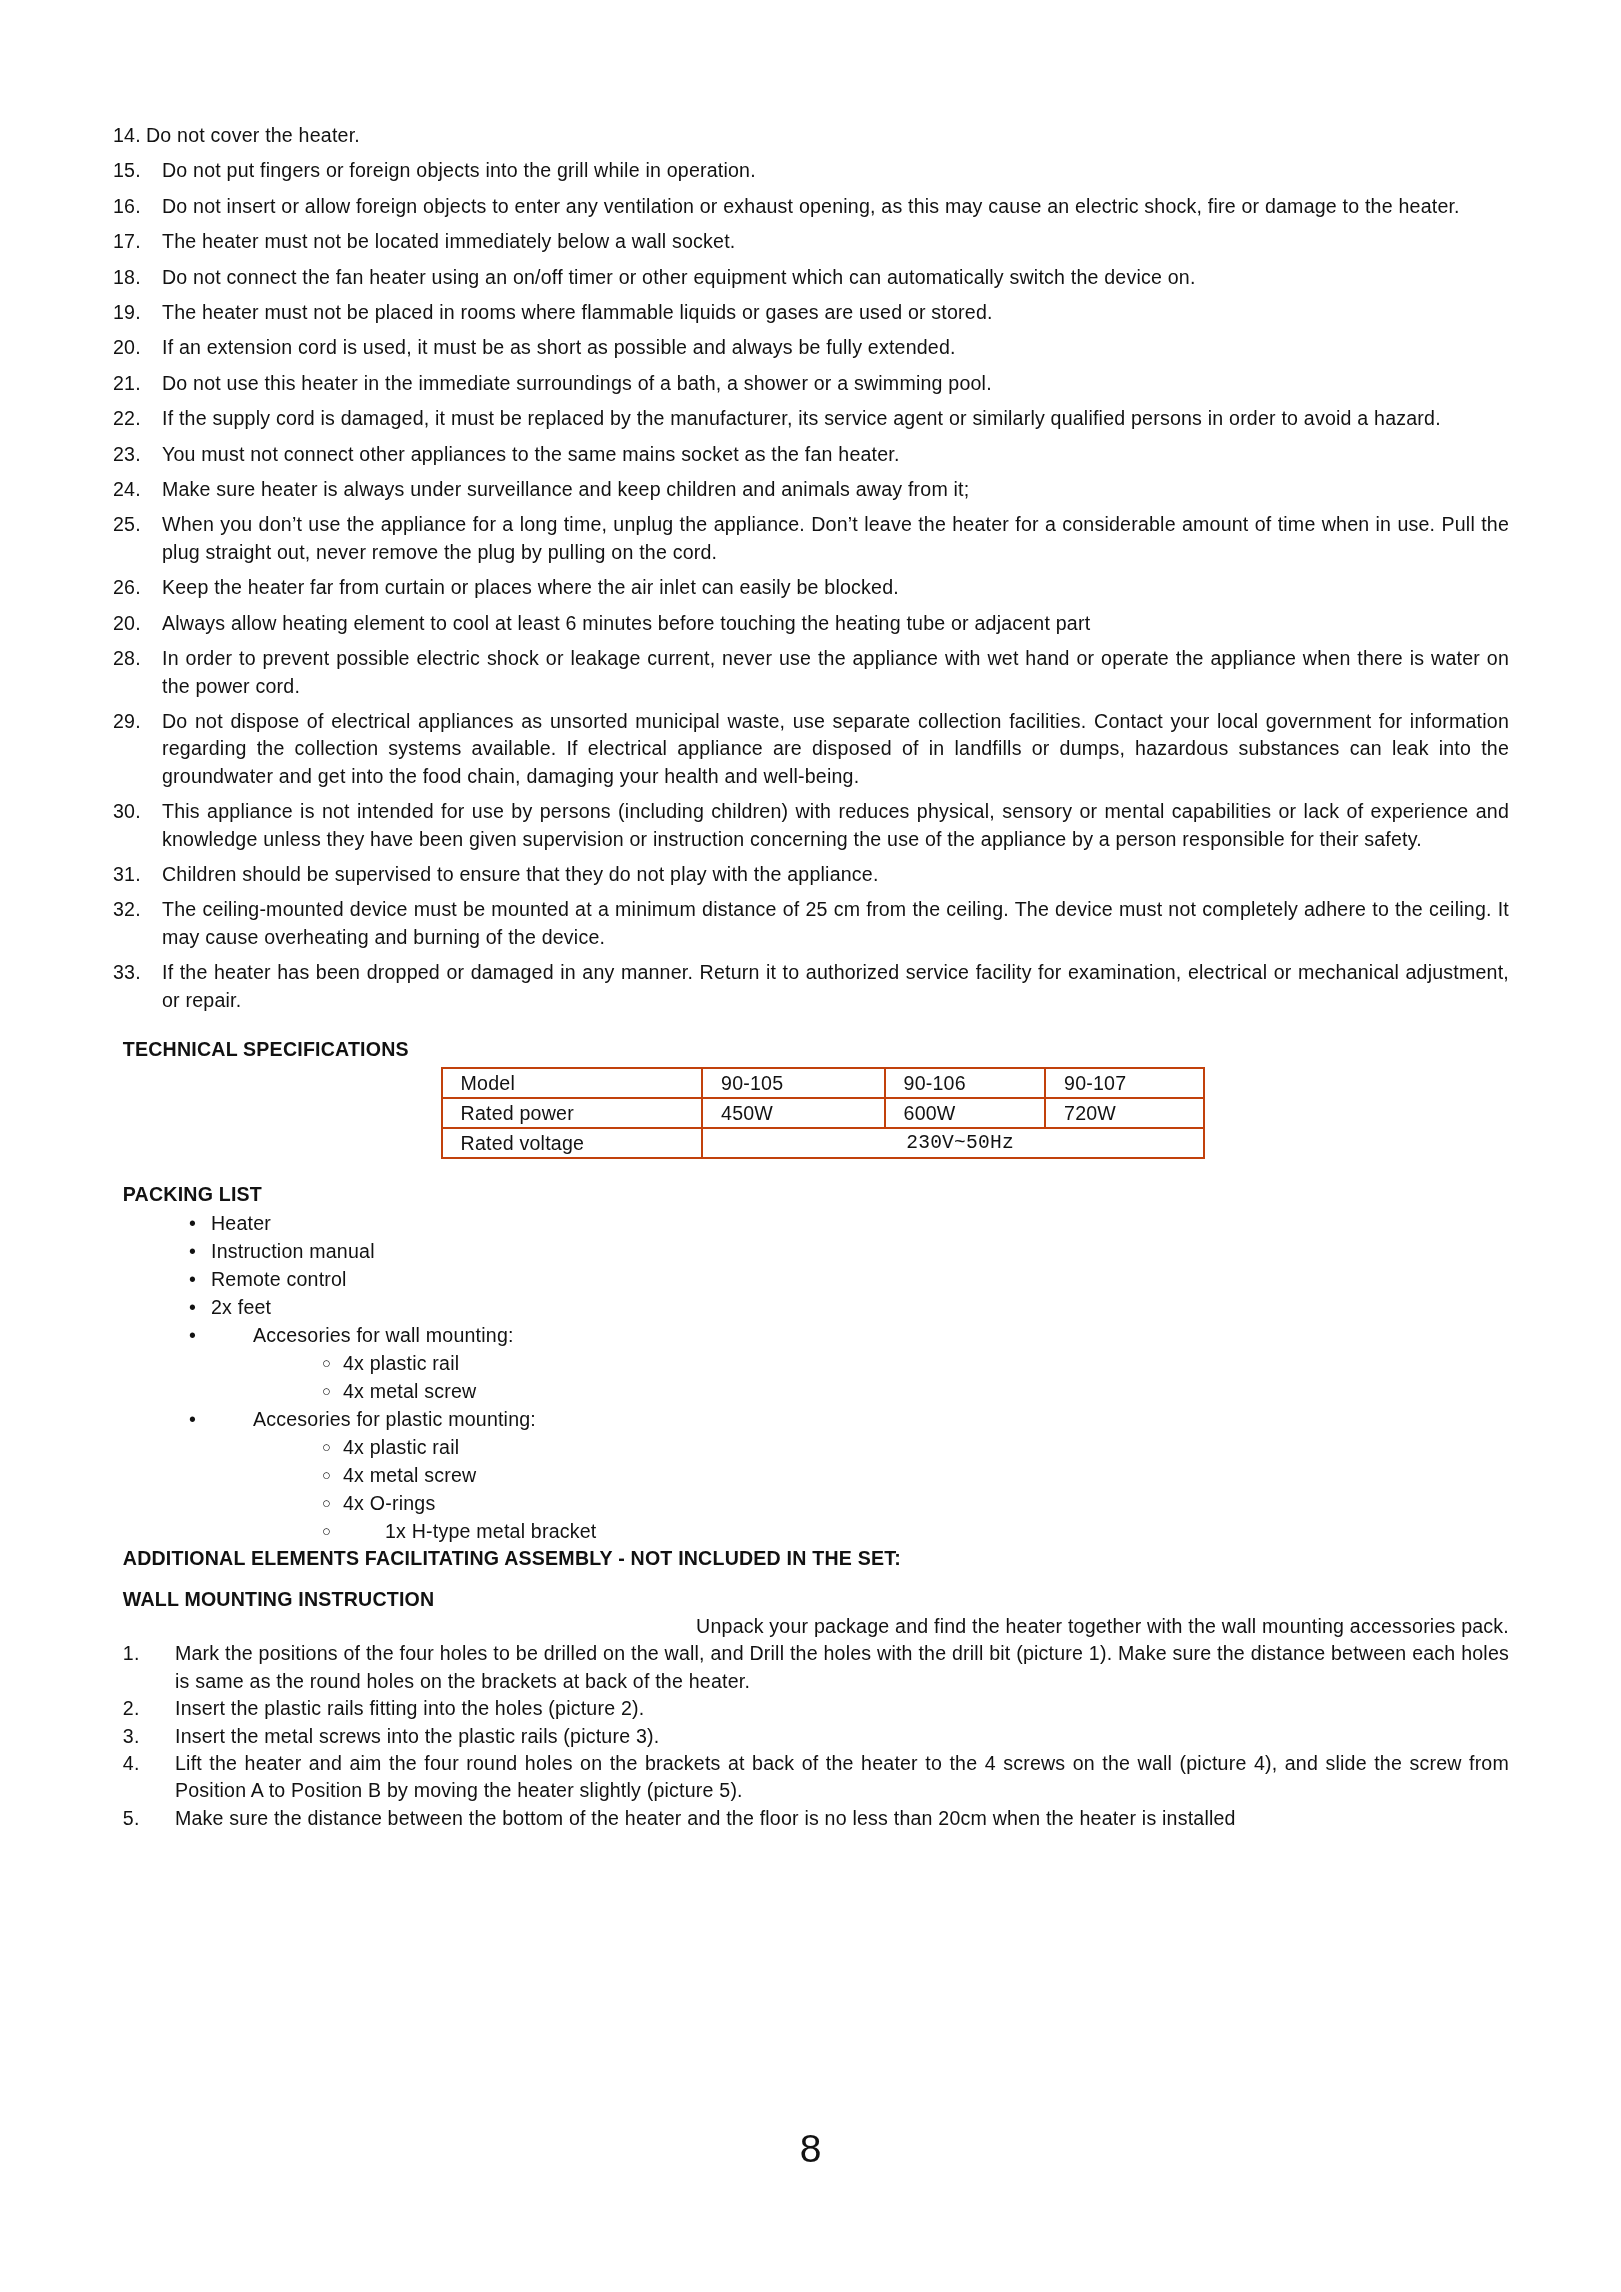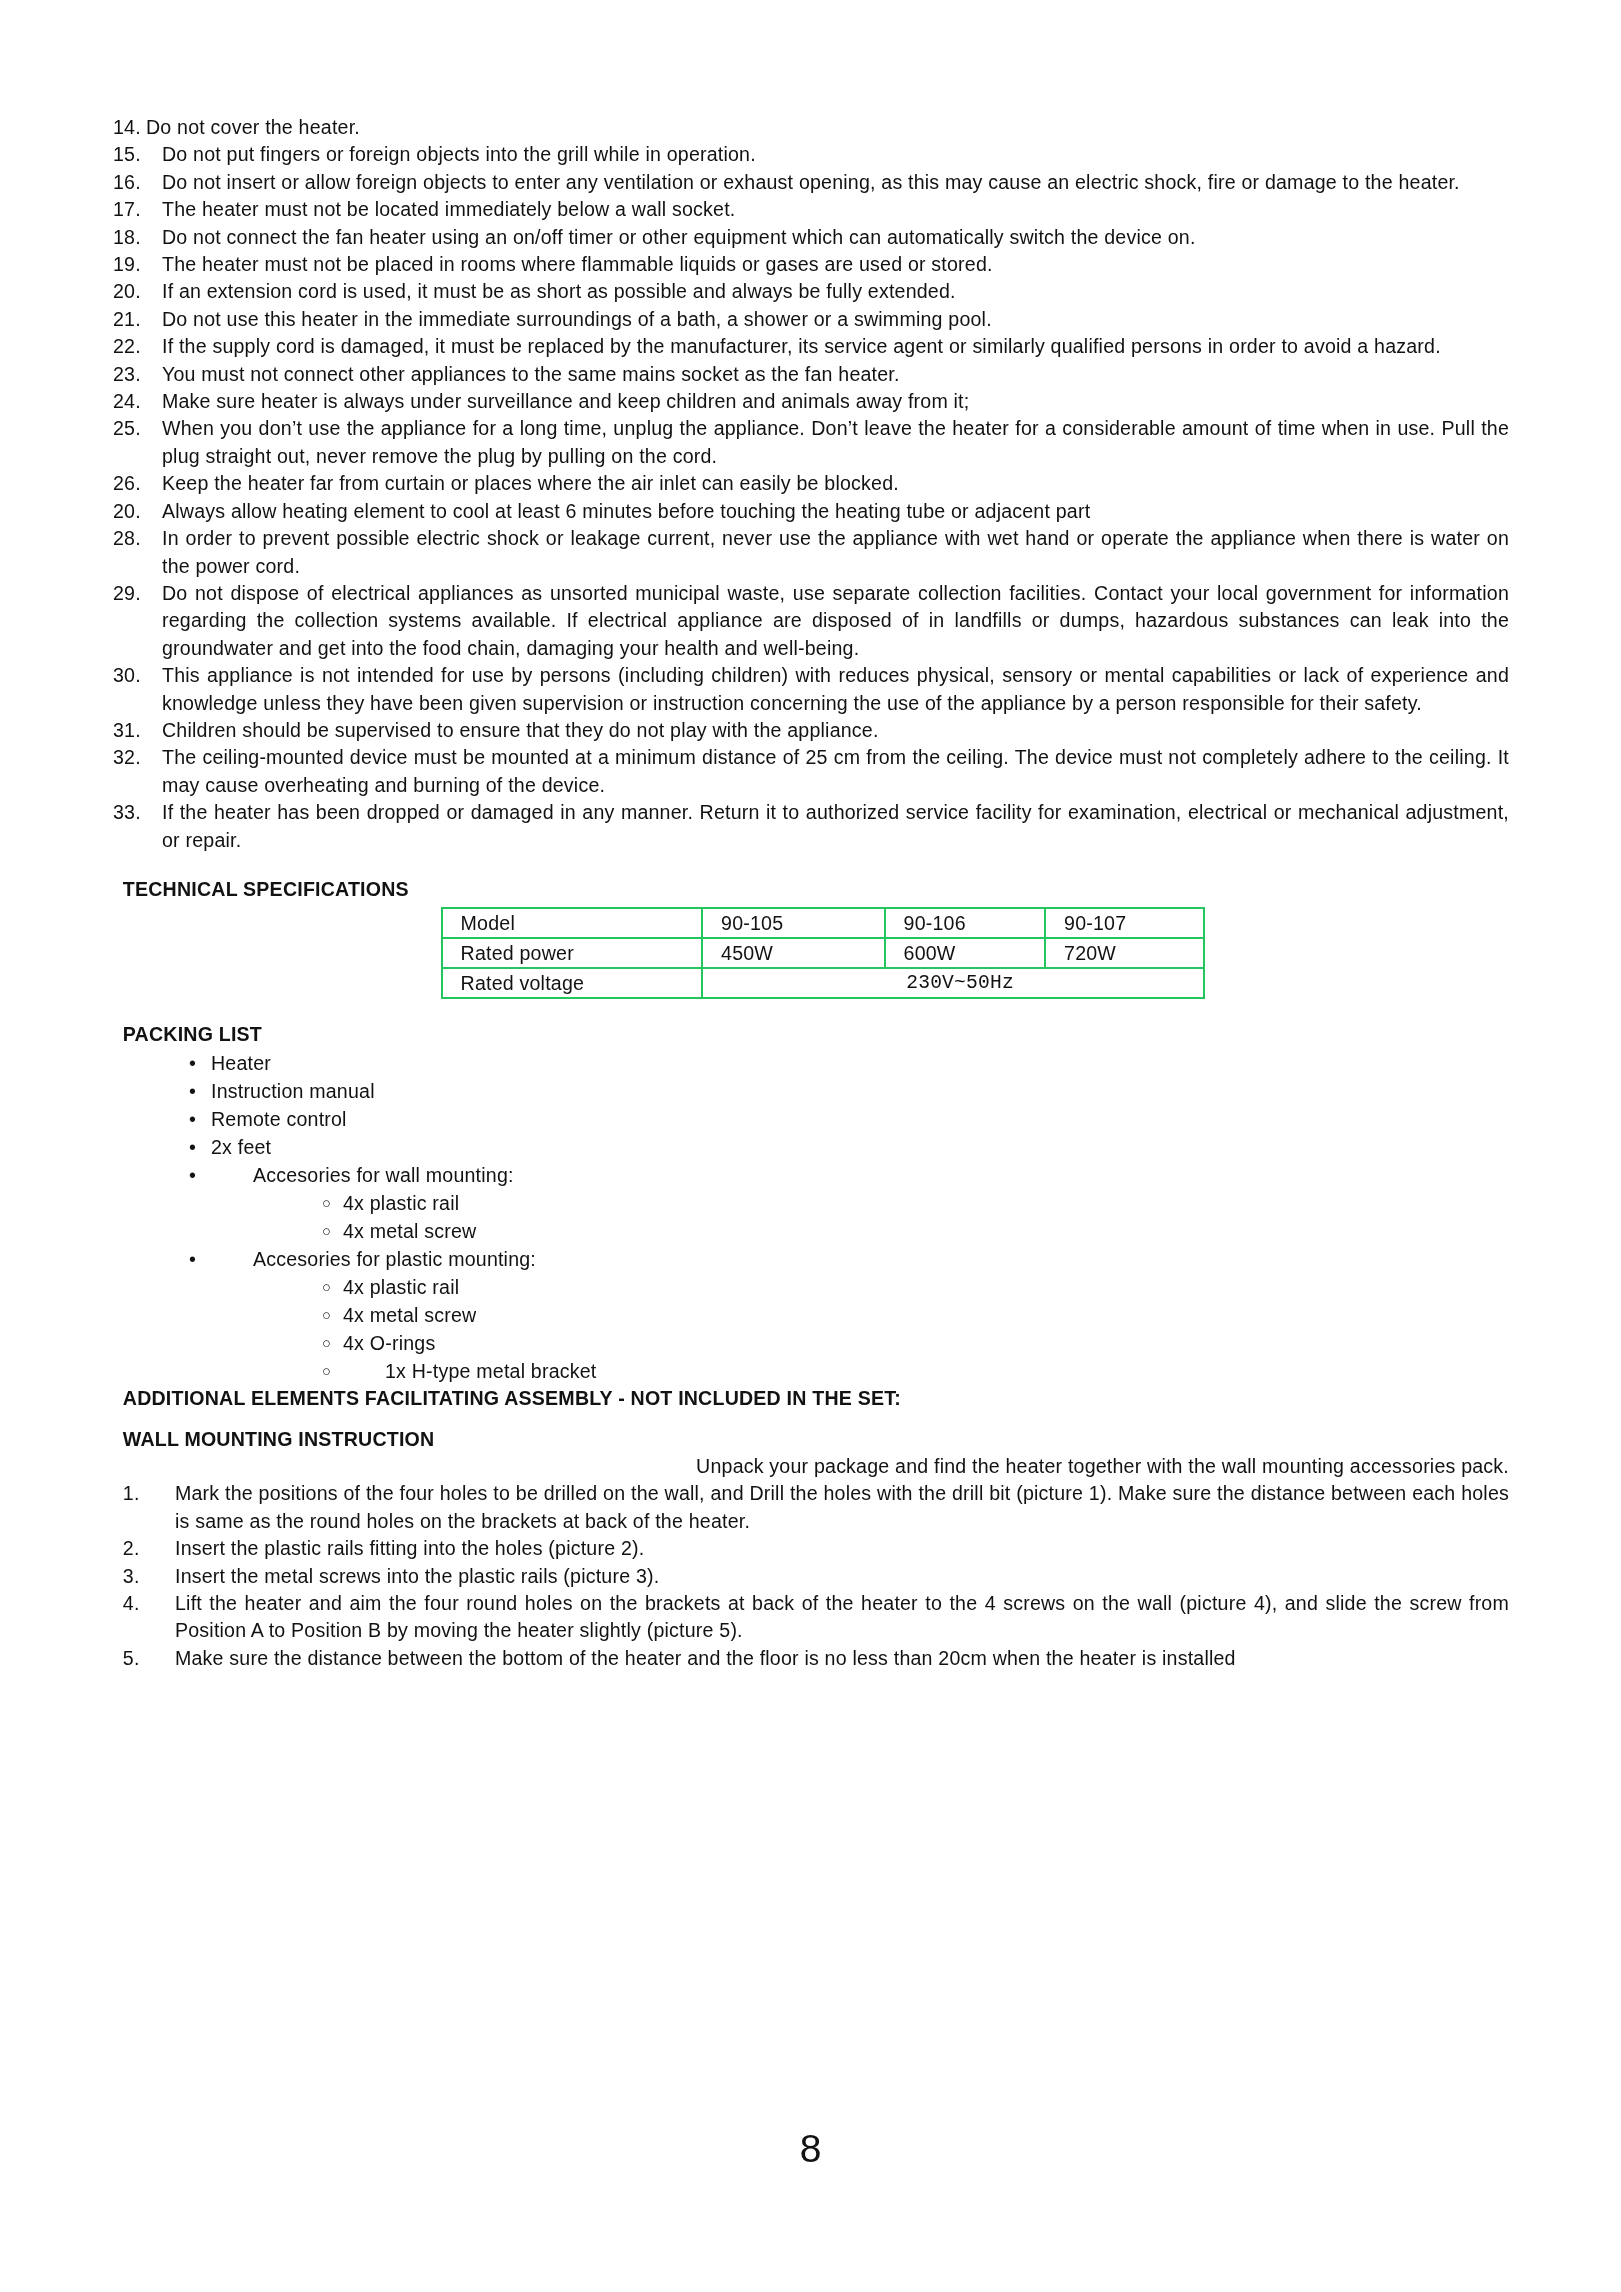--- a/index.html
+++ b/index.html
@@ -10,35 +10,35 @@
     background:#ffffff;
     color:#121212;
     font-family:"Liberation Sans", sans-serif;
     font-size:19.6px;
     line-height:27.4px;
     letter-spacing:0.2px;
   }
   .content{position:absolute;left:113px;top:114px;width:1396px;}
 
   
-  .s-item{position:relative;padding-left:49px;text-align:justify;}
+  .s-item{position:relative;padding-left:49px;text-align:justify;margin-top:8px;}
   .s-item .num{position:absolute;left:0;top:0;}
   .s-item.first{padding-left:33px;}
 
   
   .hd{font-weight:bold;margin-left:9.8px;}
   .h-tech{margin-top:21.6px;}
   .h-pack{margin-top:21.6px;line-height:29px;}
   .h-add{margin-top:0;}
   .h-wall{margin-top:12.7px;}
 
   
   table.spec{border-collapse:collapse;margin-left:328px;margin-top:3.9px;}
   table.spec td{
-    border:2px solid #22c55e;
+    border:2px solid #c2410c;
     height:28px;line-height:26.5px;
     padding:0 3.9px 0 17.6px;
     vertical-align:middle;
   }
   td.c1{width:237px;} td.c2{width:159px;} td.c3{width:137px;} td.c4{width:135px;}
   td.merged{text-align:center;padding:0;font-family:Liberation Mono, monospace;}
 
   
   .pack{margin-top:0;}
   .prow{position:relative;line-height:28px;}

